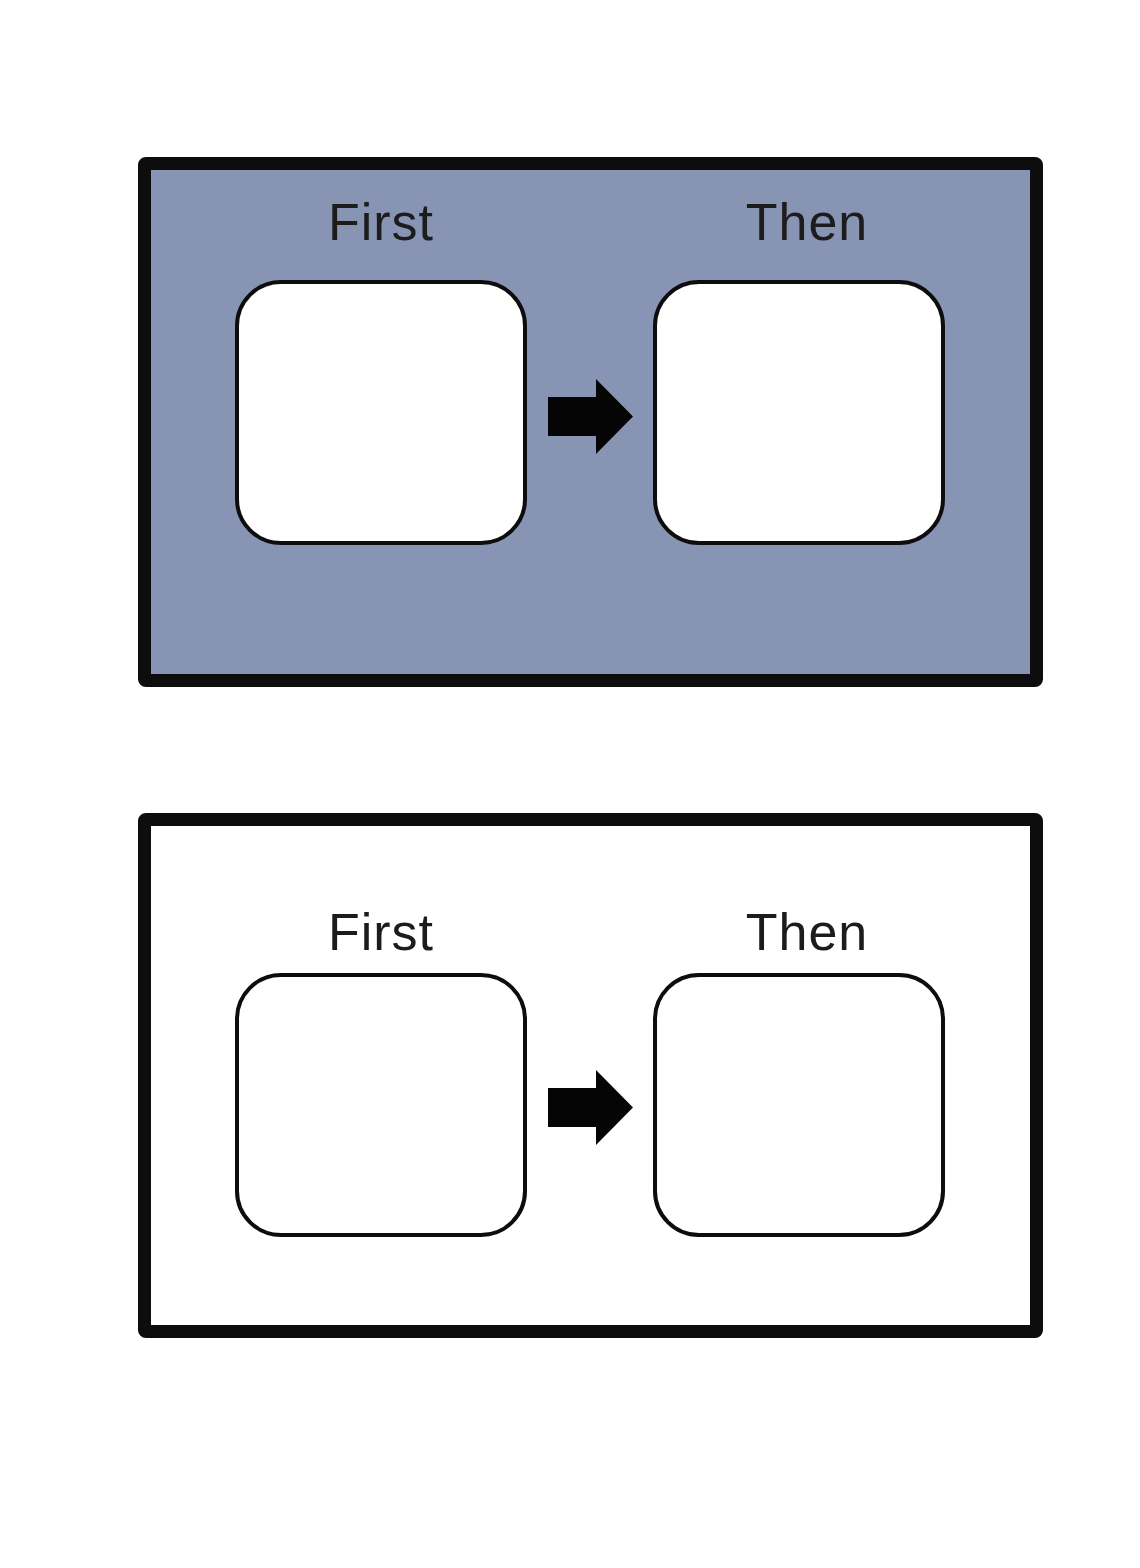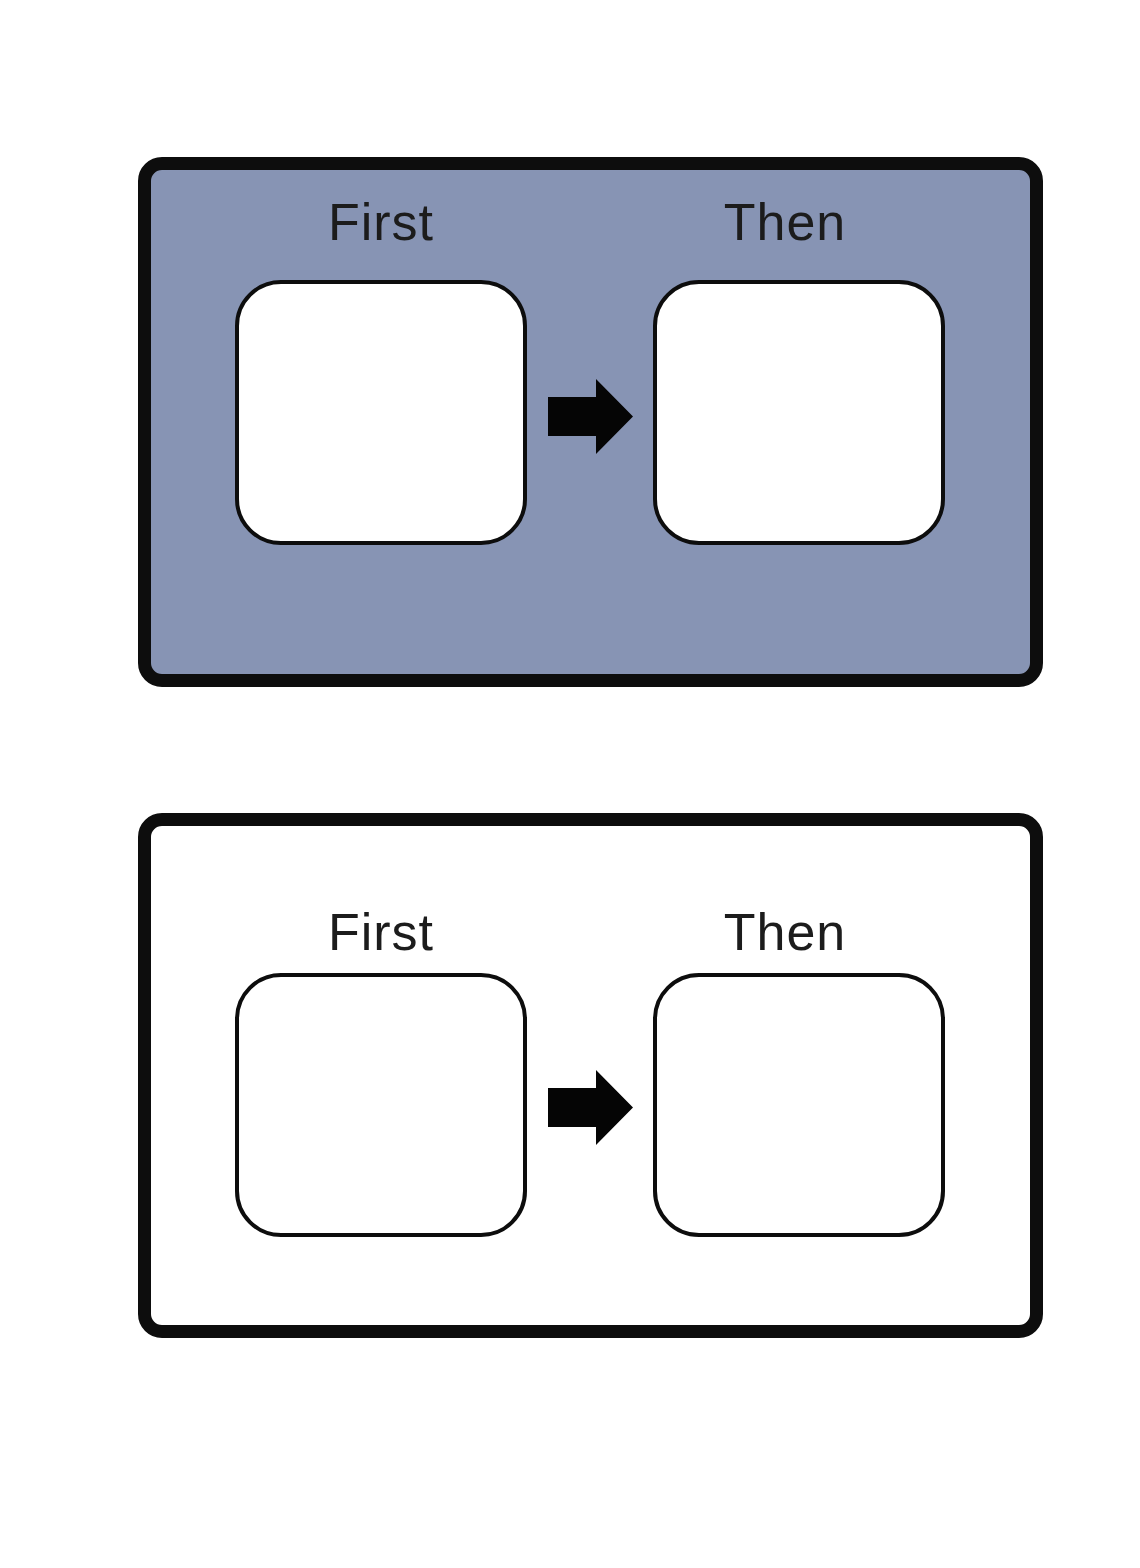--- a/index.html
+++ b/index.html
@@ -16,21 +16,21 @@
   .page {
     position: absolute;
     inset: 0;
   }
 
   .board {
     position: absolute;
     left: 138px;
     width: 905px;
     border: 13px solid var(--outline, #0d0d0d);
-    border-radius: 24px;
+    border-radius: 8px;
   }
 
   .board--colored {
     top: 157px;
     height: 530px;
     background: var(--board-colored-fill, #8794b4);
   }
 
   .board--plain {
     top: 813px;
@@ -47,21 +47,21 @@
     font-weight: 400;
     letter-spacing: 1px;
     color: var(--label-text, #1c1c1c);
     white-space: nowrap;
   }
 
   .board--colored .board-label { top: 26px; }
   .board--plain   .board-label { top: 80px; }
 
   .board-label--first { left: 84px; }
-  .board-label--then  { left: 488px; }
+  .board-label--then  { left: 510px; }
 
   .card-slot {
     position: absolute;
     width: 292px;
     height: 265px;
     background: var(--slot-fill, #ffffff);
     border: 4px solid var(--outline, #0d0d0d);
     border-radius: 46px;
   }
 

